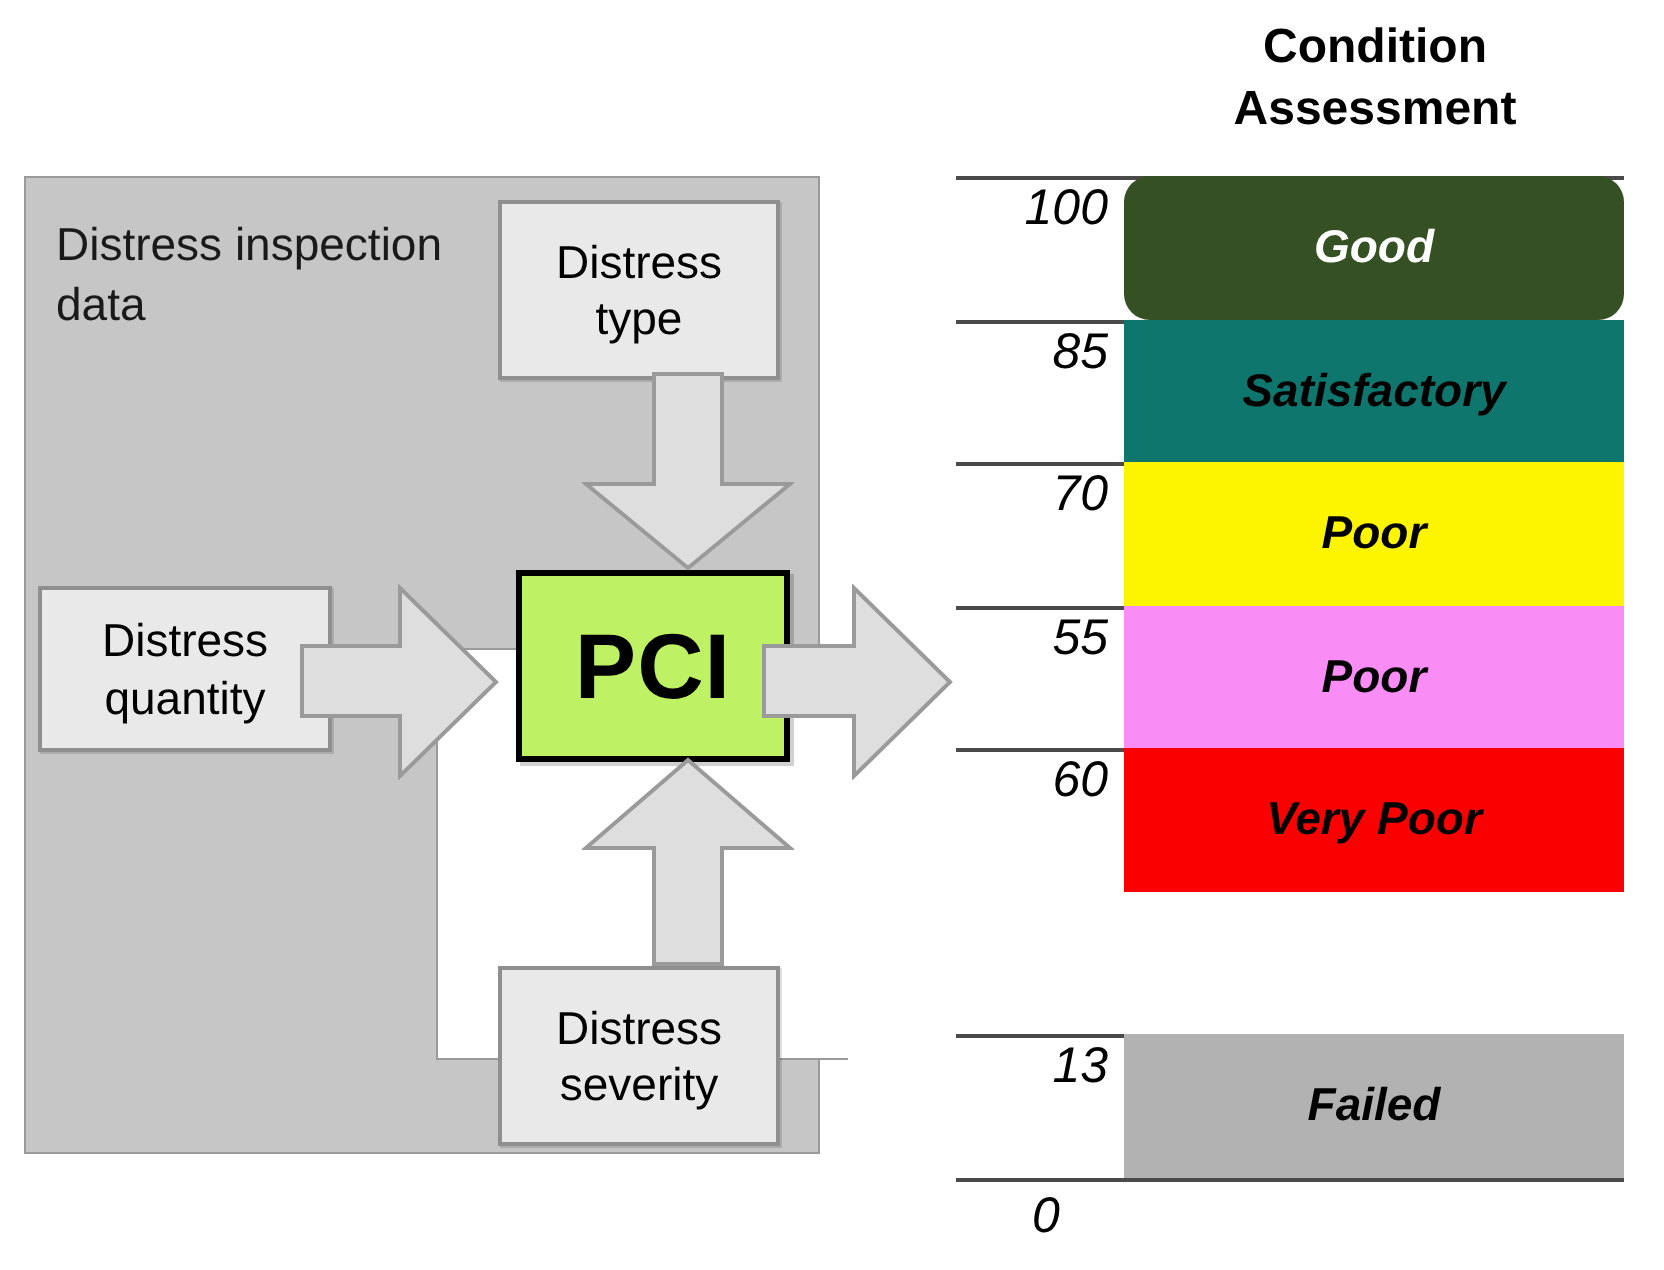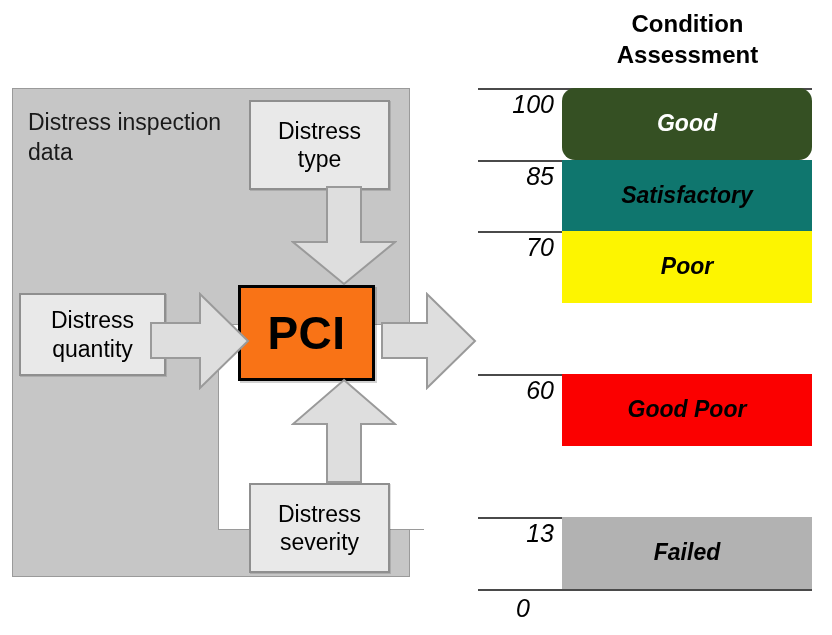--- a/index.html
+++ b/index.html
@@ -69,25 +69,25 @@
     line-height: 1.22;
     color: #000000;
     box-shadow: 1px 1px 0 rgba(0,0,0,0.13);
   }
   .node-distress-type   { left: 249px; top: 100px;  width: 141px; height: 90px; }
   .node-distress-qty    { left: 19px;  top: 293px;  width: 147px; height: 83px; }
   .node-distress-sev    { left: 249px; top: 483px;  width: 141px; height: 90px; }
 
   .node-pci {
     position: absolute;
-    left: 238px;
+    left: 258px;
     top: 285px;
     width: 137px;
     height: 96px;
-    background: #f97316;
+    background: #bef264;
     border: 3px solid #000000;
     box-sizing: border-box;
     display: flex;
     align-items: center;
     justify-content: center;
     font-weight: bold;
     font-size: 46px;
     letter-spacing: 0.5px;
     color: #000000;
     box-shadow: 2px 2px 0 rgba(0,0,0,0.18);
@@ -243,25 +243,30 @@
       <div class="tick-label">85</div>
       <div class="band-color" style="background:#0f766e;">Satisfactory</div>
     </div>
 
     <div class="band-row" style="top:143px;">
       <div class="tick-line"></div>
       <div class="tick-label">70</div>
       <div class="band-color" style="background:#fdf500;">Poor</div>
     </div>
 
+    <div class="band-row" style="top:214.5px;">
+      <div class="tick-line"></div>
+      <div class="tick-label">55</div>
+      <div class="band-color" style="background:#f98cf5;">Poor</div>
+    </div>
 
     <div class="band-row" style="top:286px;">
       <div class="tick-line"></div>
       <div class="tick-label">60</div>
-      <div class="band-color" style="background:#fb0000;">Good Poor</div>
+      <div class="band-color" style="background:#fb0000;">Very Poor</div>
     </div>
 
 
     <div class="band-row" style="top:429px;">
       <div class="tick-line"></div>
       <div class="tick-label">13</div>
       <div class="band-color" style="background:#b2b2b2;">Failed</div>
     </div>
 
     <div class="scale-bottom-line"></div>

